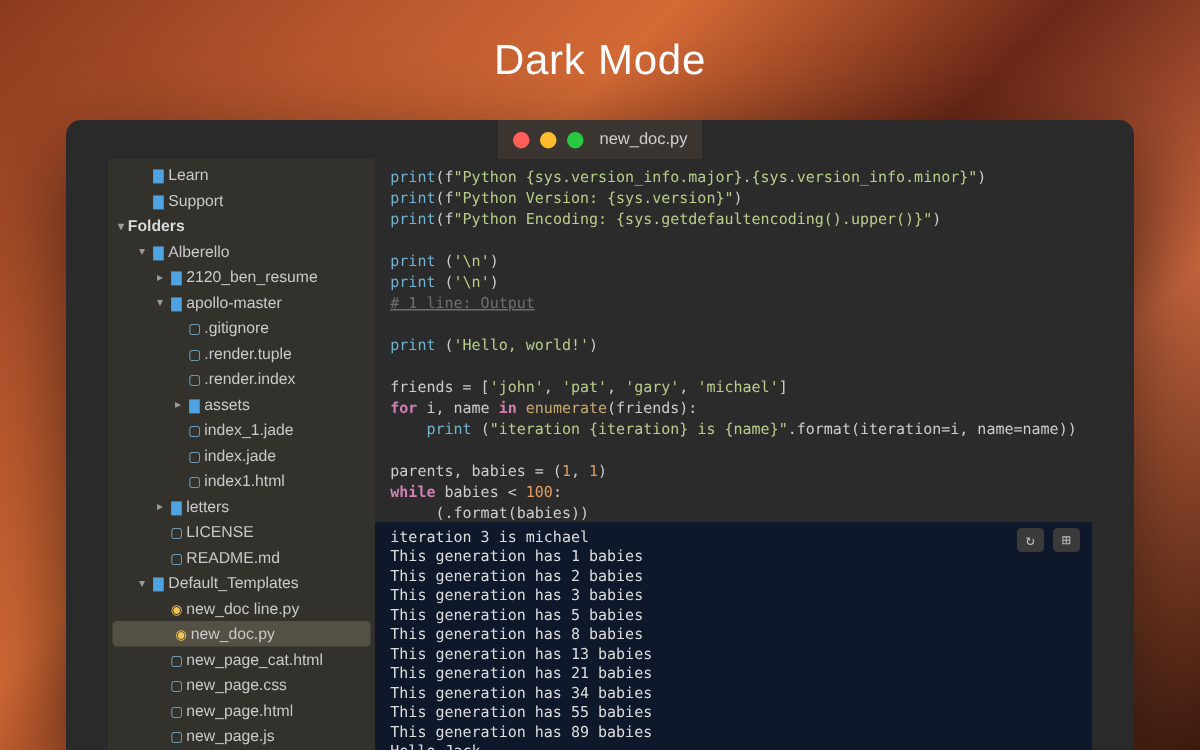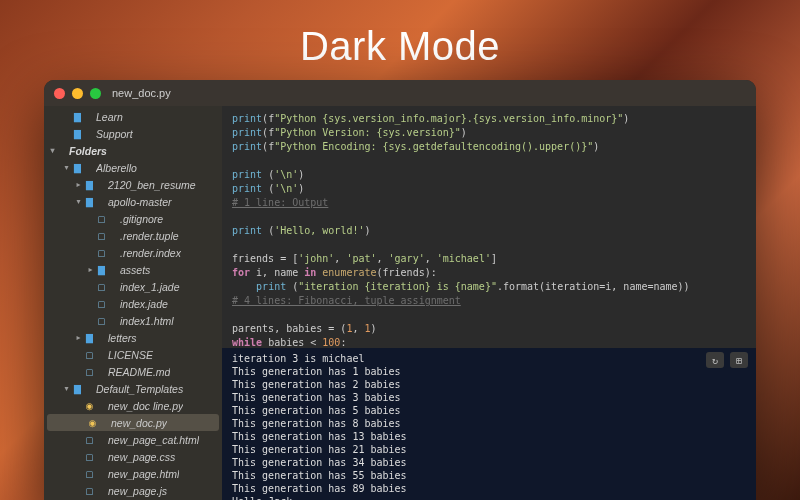--- a/index.html
+++ b/index.html
@@ -4,47 +4,47 @@
 <style>
 * { margin: 0; padding: 0; box-sizing: border-box; }
 body {
   width: 800px; height: 500px; overflow: hidden;
   font-family: -apple-system, "Helvetica Neue", Arial, sans-serif;
   background: linear-gradient(135deg, #8b3a1e 0%, #b8572e 20%, #d46a35 35%, #6b2818 55%, #c9663e 75%, #3d1a0e 100%);
   position: relative;
 }
 .hero {
   position: absolute; top: 24px; left: 0; right: 0;
-  text-align: center; color: #fff; font-size: 40px; font-weight: 400;
+  text-align: center; color: #fff; font-size: 28px; font-weight: 400;
   letter-spacing: 0.5px;
 }
 .window {
   position: absolute; left: 44px; top: 80px; width: 712px; height: 420px;
   background: #2a2a2a; border-radius: 10px 10px 0 0;
   box-shadow: 0 20px 60px rgba(0,0,0,0.6);
-  overflow: hidden; display: flex; flex-direction: column;
+  overflow: hidden; display: flex; flex-direction: column; align-items: center;
 }
 .titlebar {
   height: 26px; background: #3a3530; display: flex; align-items: center;
   padding: 0 10px; gap: 7px; flex-shrink: 0;
 }
 .tl-btn { width: 11px; height: 11px; border-radius: 50%; }
 .tl-title { color: #cfcfcf; font-size: 11px; margin-left: 4px; }
 .body { display: flex; flex: 1; overflow: hidden; }
 .sidebar {
   width: 178px; background: #33312c; color: #c9c9c9;
   font-size: 10.5px; overflow: hidden; padding-top: 2px;
 }
 .sb-row {
   display: flex; align-items: center; height: 17px; padding-right: 4px;
   white-space: nowrap; cursor: default;
 }
 .sb-row .disc { width: 9px; text-align: center; font-size: 8px; color: #9a9a9a; }
 .sb-row .icn { width: 13px; text-align: center; font-size: 9px; }
-.sb-row .lbl { margin-left: 12px; overflow: hidden; text-overflow: ellipsis; font-style: italic; }
+.sb-row .lbl { margin-left: 0; overflow: hidden; text-overflow: ellipsis; }
 .sb-row.header { color: #d8d8d8; font-weight: 600; }
 .sb-row.sel { background: #555046; border-radius: 3px; margin: 0 3px; }
 .folder-icon { color: #4fa3e0; }
 .py-icon { color: #f0c457; }
 .file-icon { color: #7db5d8; }
 .editor-wrap { flex: 1; display: flex; flex-direction: column; background: #2b2b2b; }
 .editor {
   flex: 1; padding: 6px 10px; font-family: Menlo, Consolas, monospace;
   font-size: 10px; line-height: 14px; color: #ccc; overflow: hidden;
   white-space: pre;
@@ -208,21 +208,20 @@
 
 <span class="tok-fn">print</span> (<span class="tok-str">'\n'</span>)
 <span class="tok-fn">print</span> (<span class="tok-str">'\n'</span>)
 <span class="tok-com"># 1 line: Output</span>
 
 <span class="tok-fn">print</span> (<span class="tok-str">'Hello, world!'</span>)
 
 friends = [<span class="tok-str">'john'</span>, <span class="tok-str">'pat'</span>, <span class="tok-str">'gary'</span>, <span class="tok-str">'michael'</span>]
 <span class="tok-kw">for</span> i, name <span class="tok-kw">in</span> <span class="tok-builtin">enumerate</span>(friends):
     <span class="tok-fn">print</span> (<span class="tok-str">"iteration {iteration} is {name}"</span>.format(iteration=i, name=name))
-<span class="tok-com"># 4 lines: Fibonacci, tuple assignment</span>
 
 parents, babies = (<span class="tok-num">1</span>, <span class="tok-num">1</span>)
 <span class="tok-kw">while</span> babies &lt; <span class="tok-num">100</span>:
      (.format(babies))
     parents, babies = (babies, parenttrio s + babies)
 
 
  (name):
 </div>
       <div class="console" id="console"><div>iteration 3 is michael

